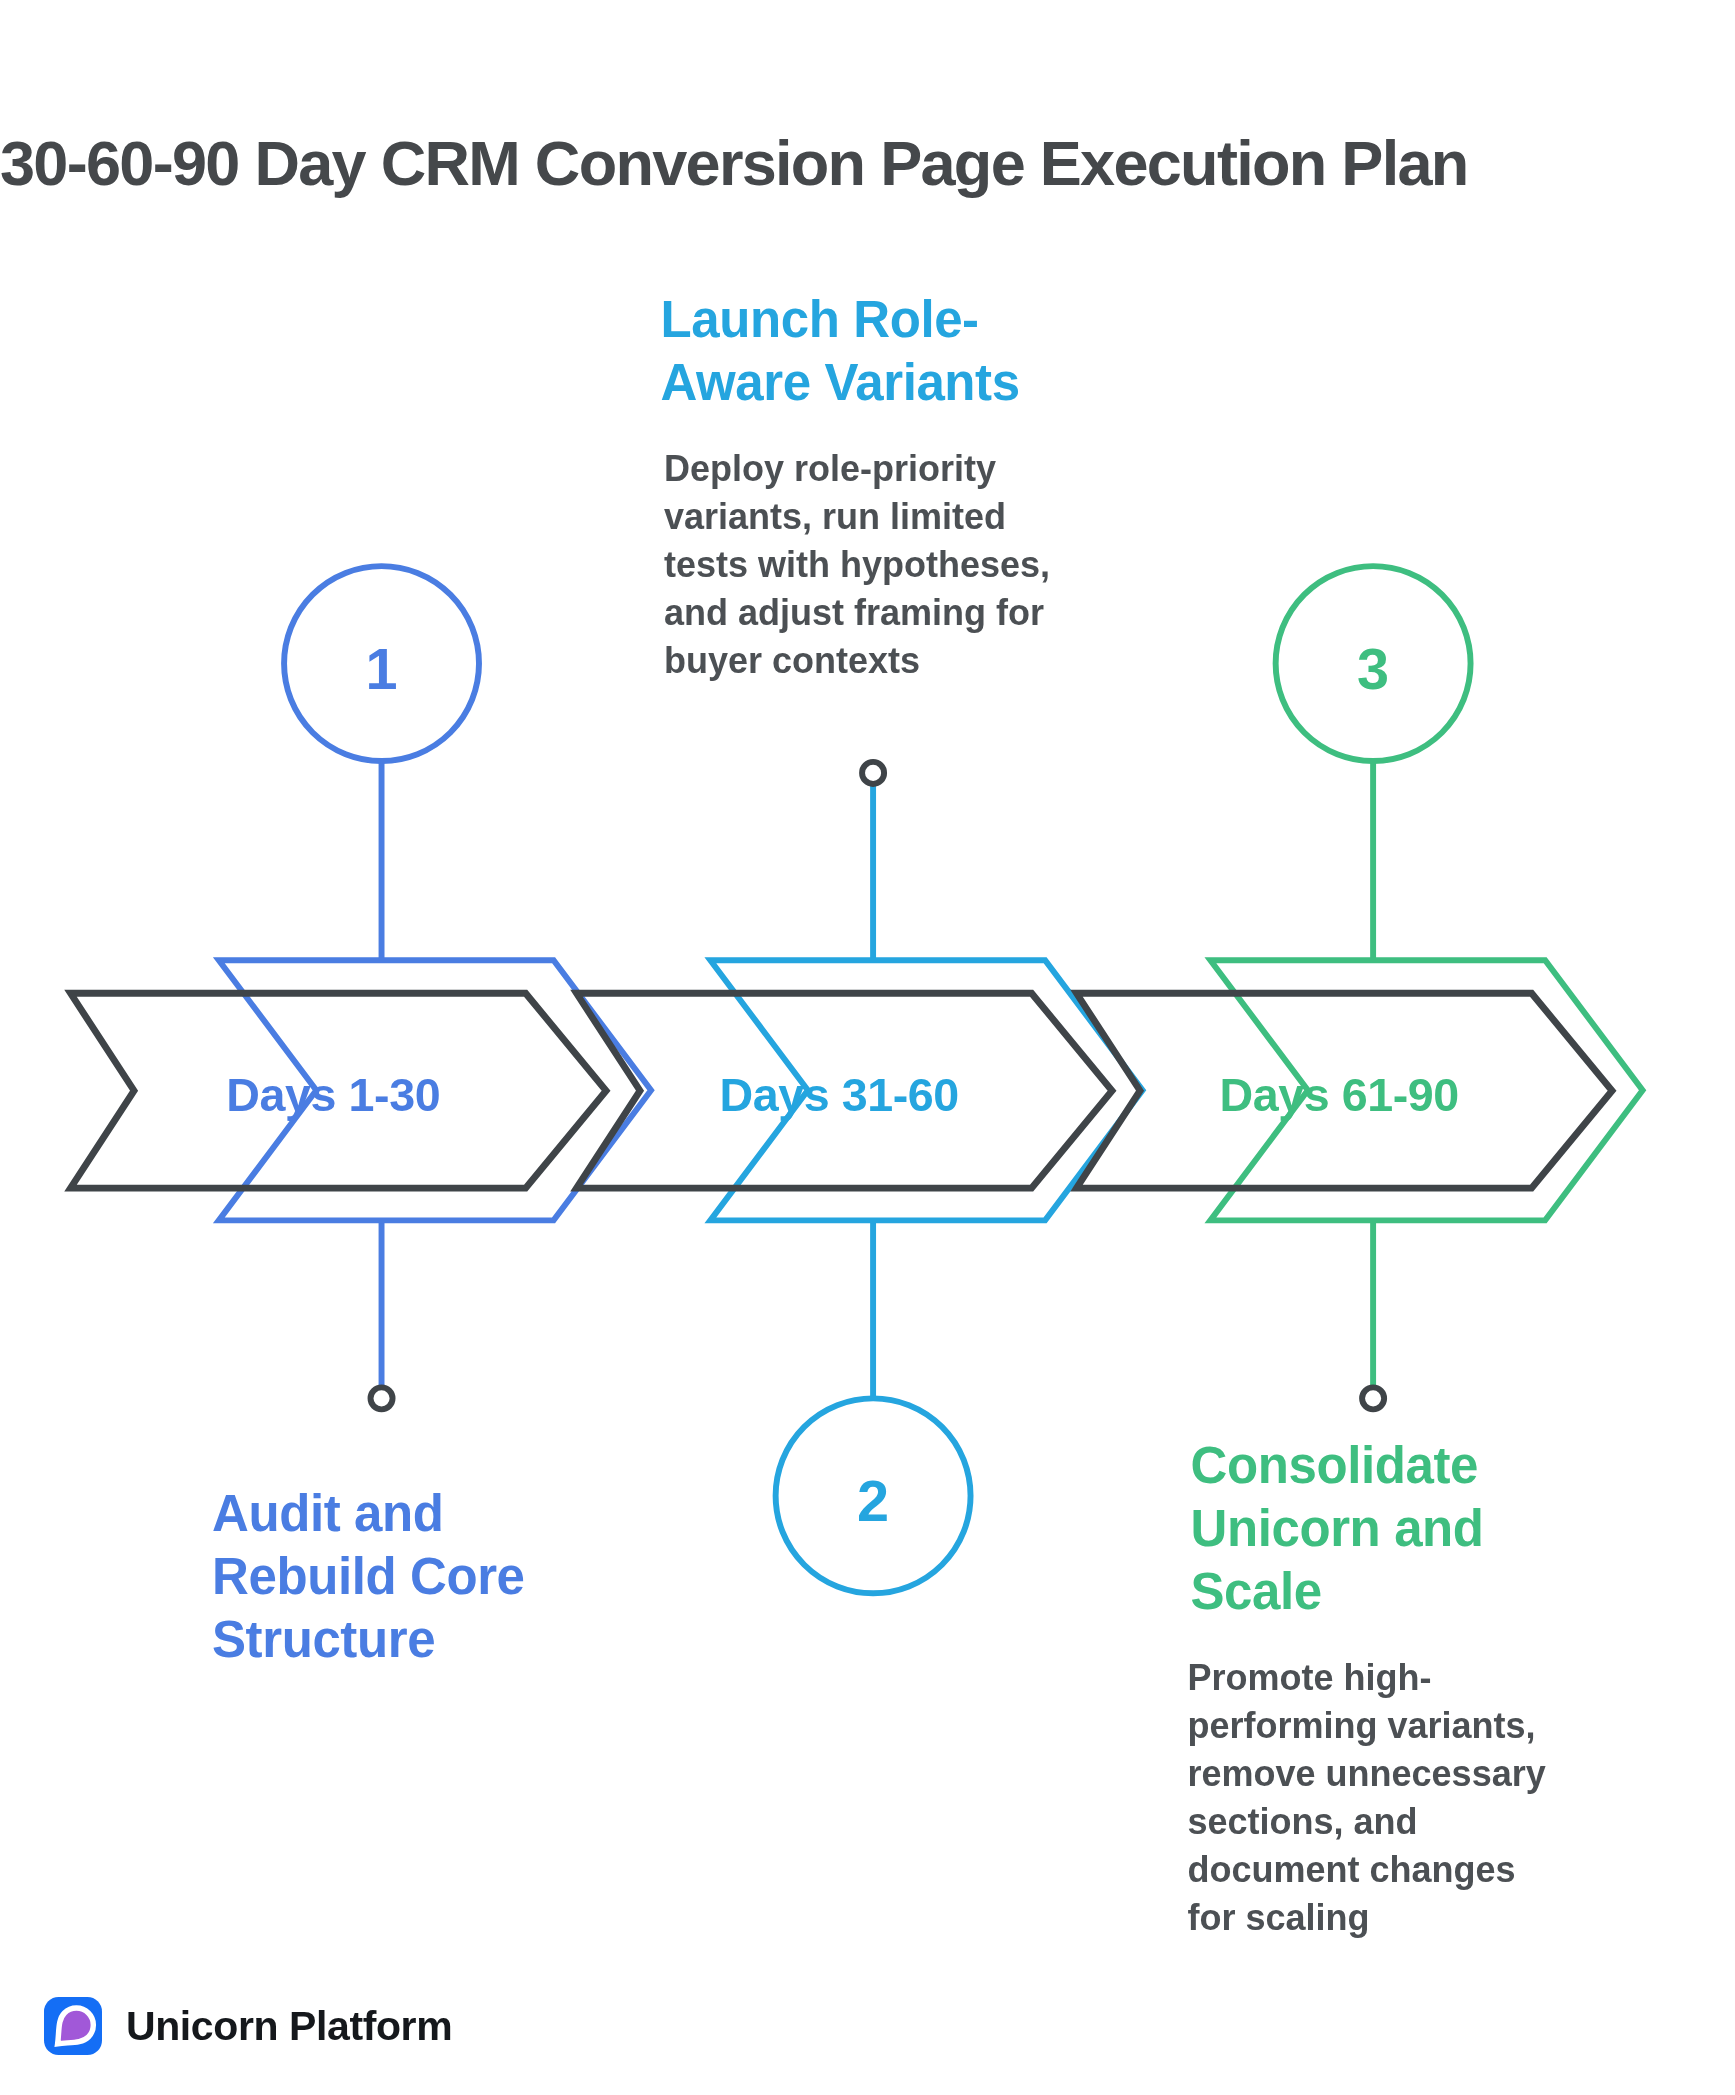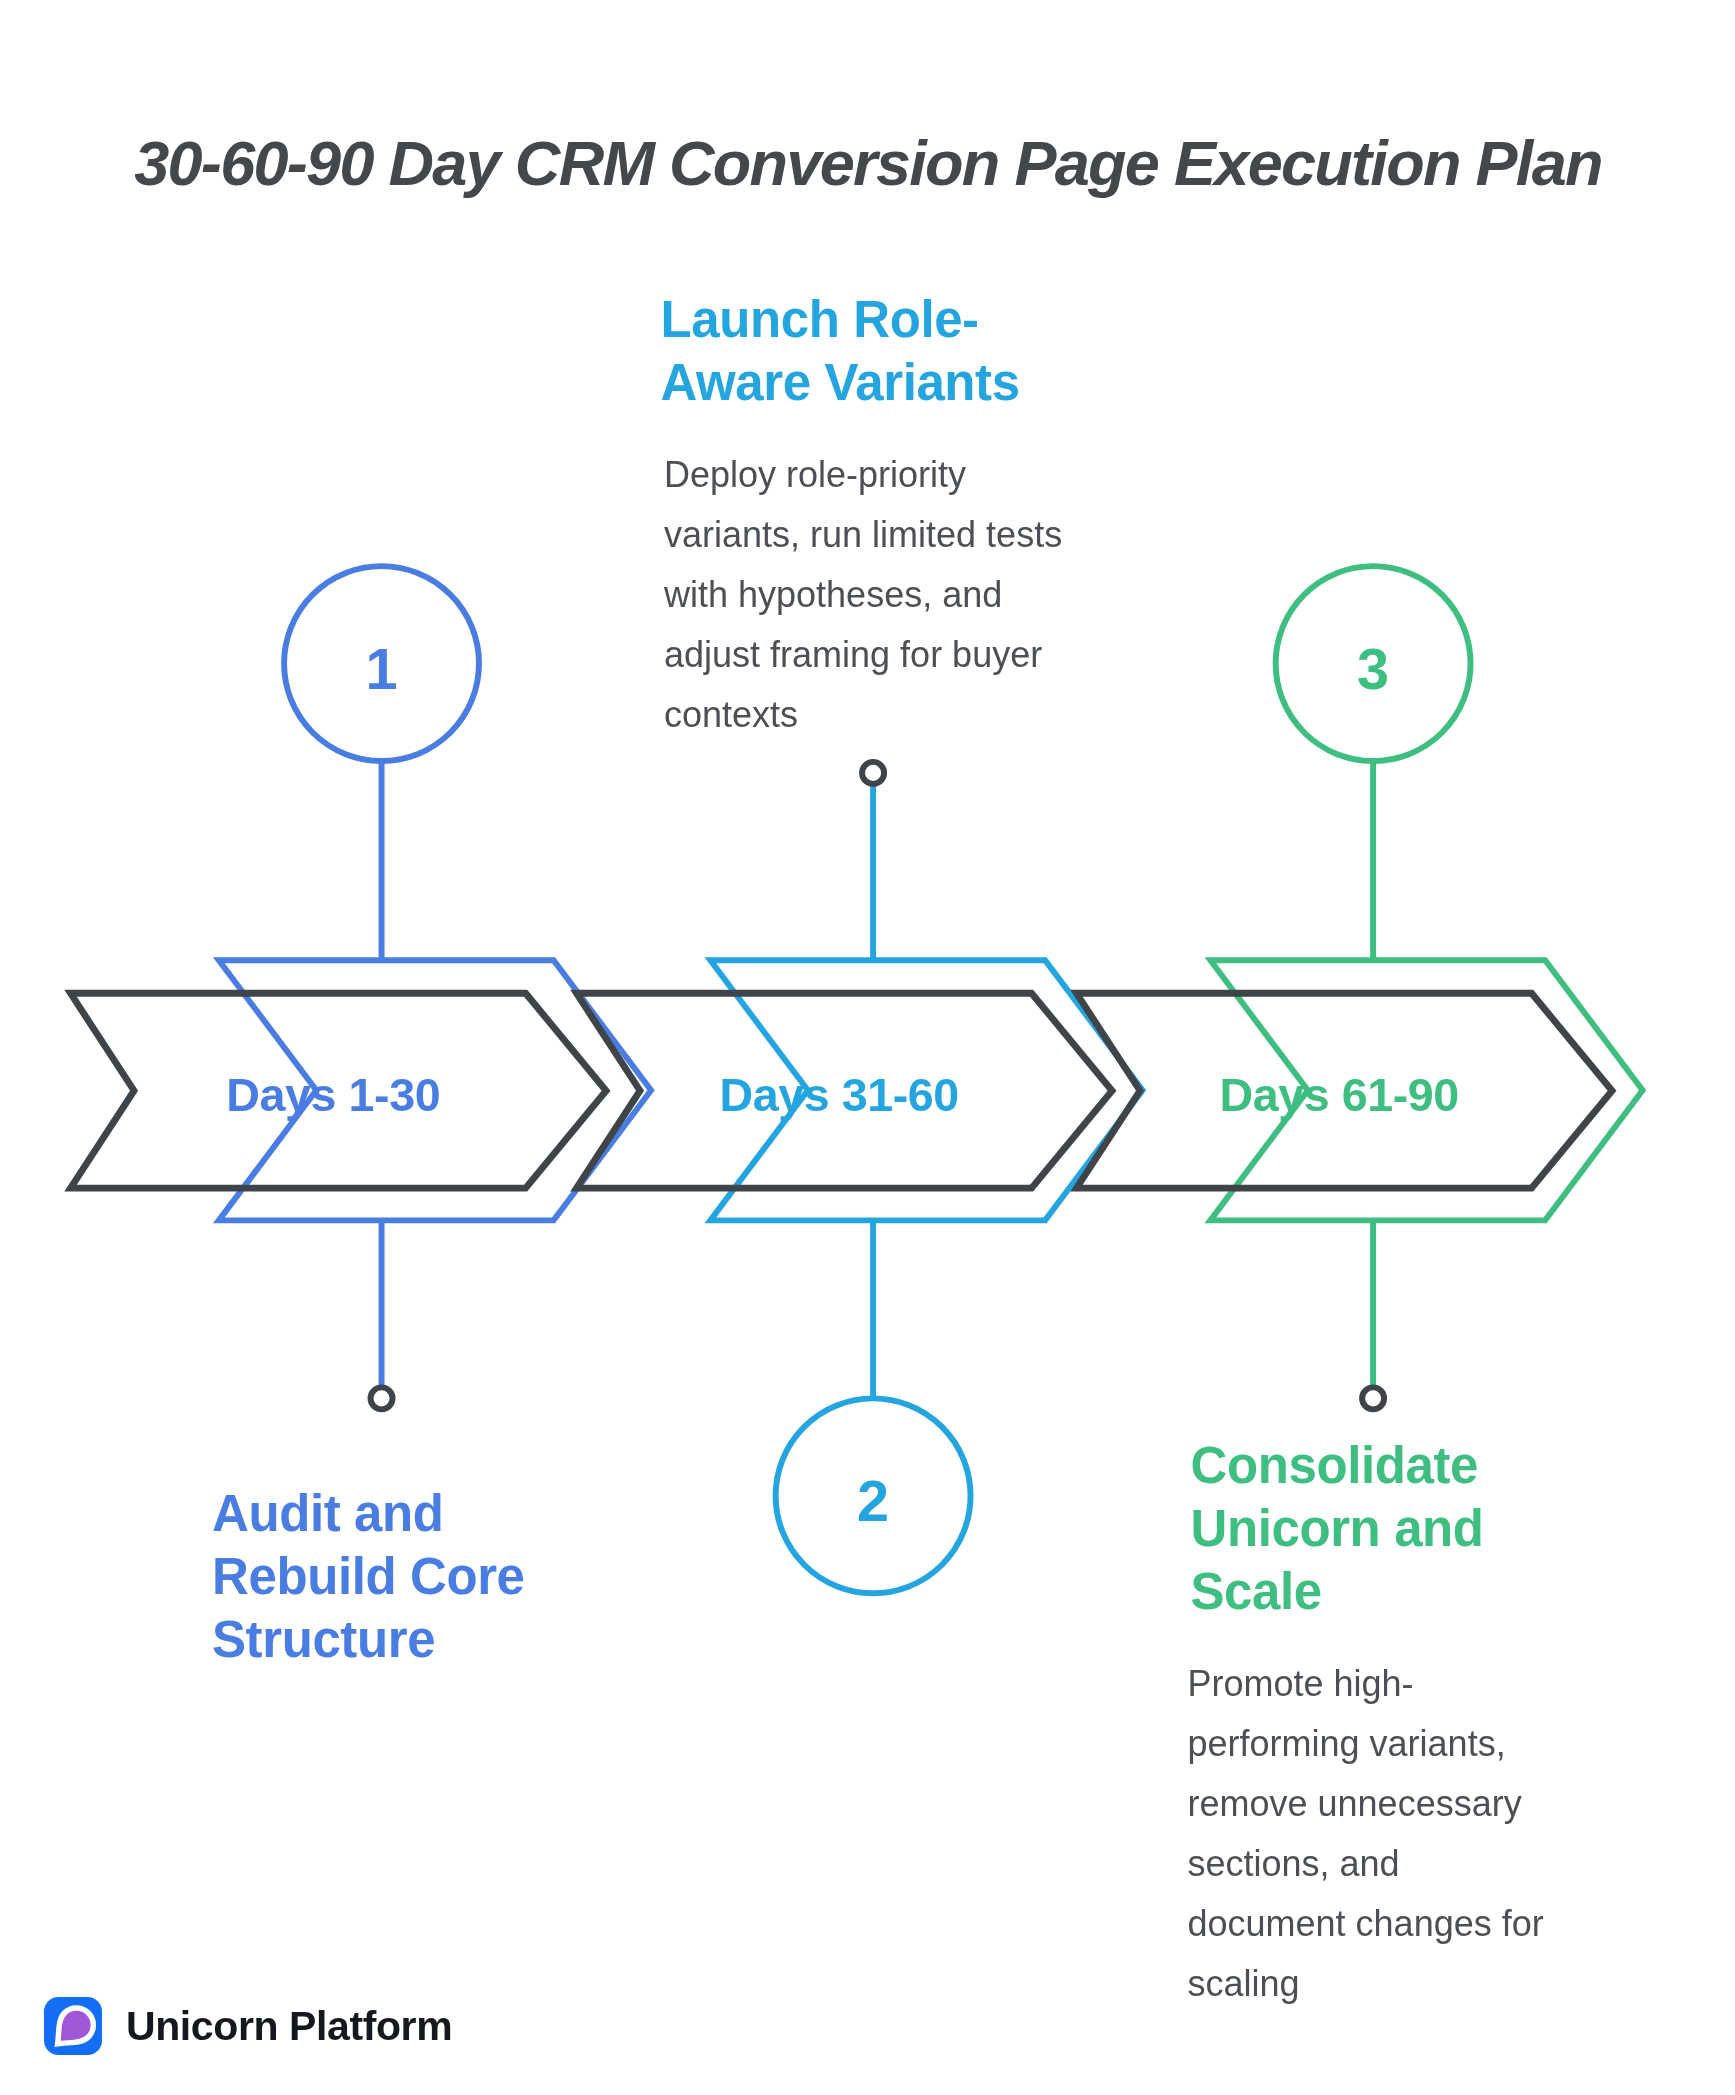--- a/index.html
+++ b/index.html
@@ -7,34 +7,32 @@
     position:relative;
     width:1736px;
     height:2095px;
     background:#ffffff;
     overflow:hidden;
     font-family:"Liberation Sans","DejaVu Sans",sans-serif;
   }
   .diagram-svg{position:absolute;left:0;top:0;}
   .page-title{
     position:absolute;left:0;right:0;top:127px;
-    text-align:center;
     font-size:63px;font-weight:700;letter-spacing:-1.7px;
     color:#45484B;
-    font-style:italic;
   }
   .tblock{position:absolute;text-align:left;}
   .tblock h2{
     margin:0 auto;
     font-size:51px;line-height:63px;font-weight:700;
     letter-spacing:-0.4px;
   }
   .tblock p{
     margin:30.5px auto 0 auto;
-    font-size:36px;line-height:60px;font-weight:400;
+    font-size:36px;line-height:48px;font-weight:700;
     color:#4C5054;
   }
   .block-mid{left:593px;top:288px;width:559px;}
   .block-mid h2{color:#25A5DF;max-width:424px;}
   .block-mid p{max-width:417px;}
   .block-left{left:127px;top:1434px;width:509px;margin-top:48px;}
   .block-left h2{color:#4A7DE2;max-width:339px;}
   .block-left p{max-width:417px;}
   .block-right{left:1110px;top:1434px;width:525px;}
   .block-right h2{color:#3EBE80;max-width:364px;}

